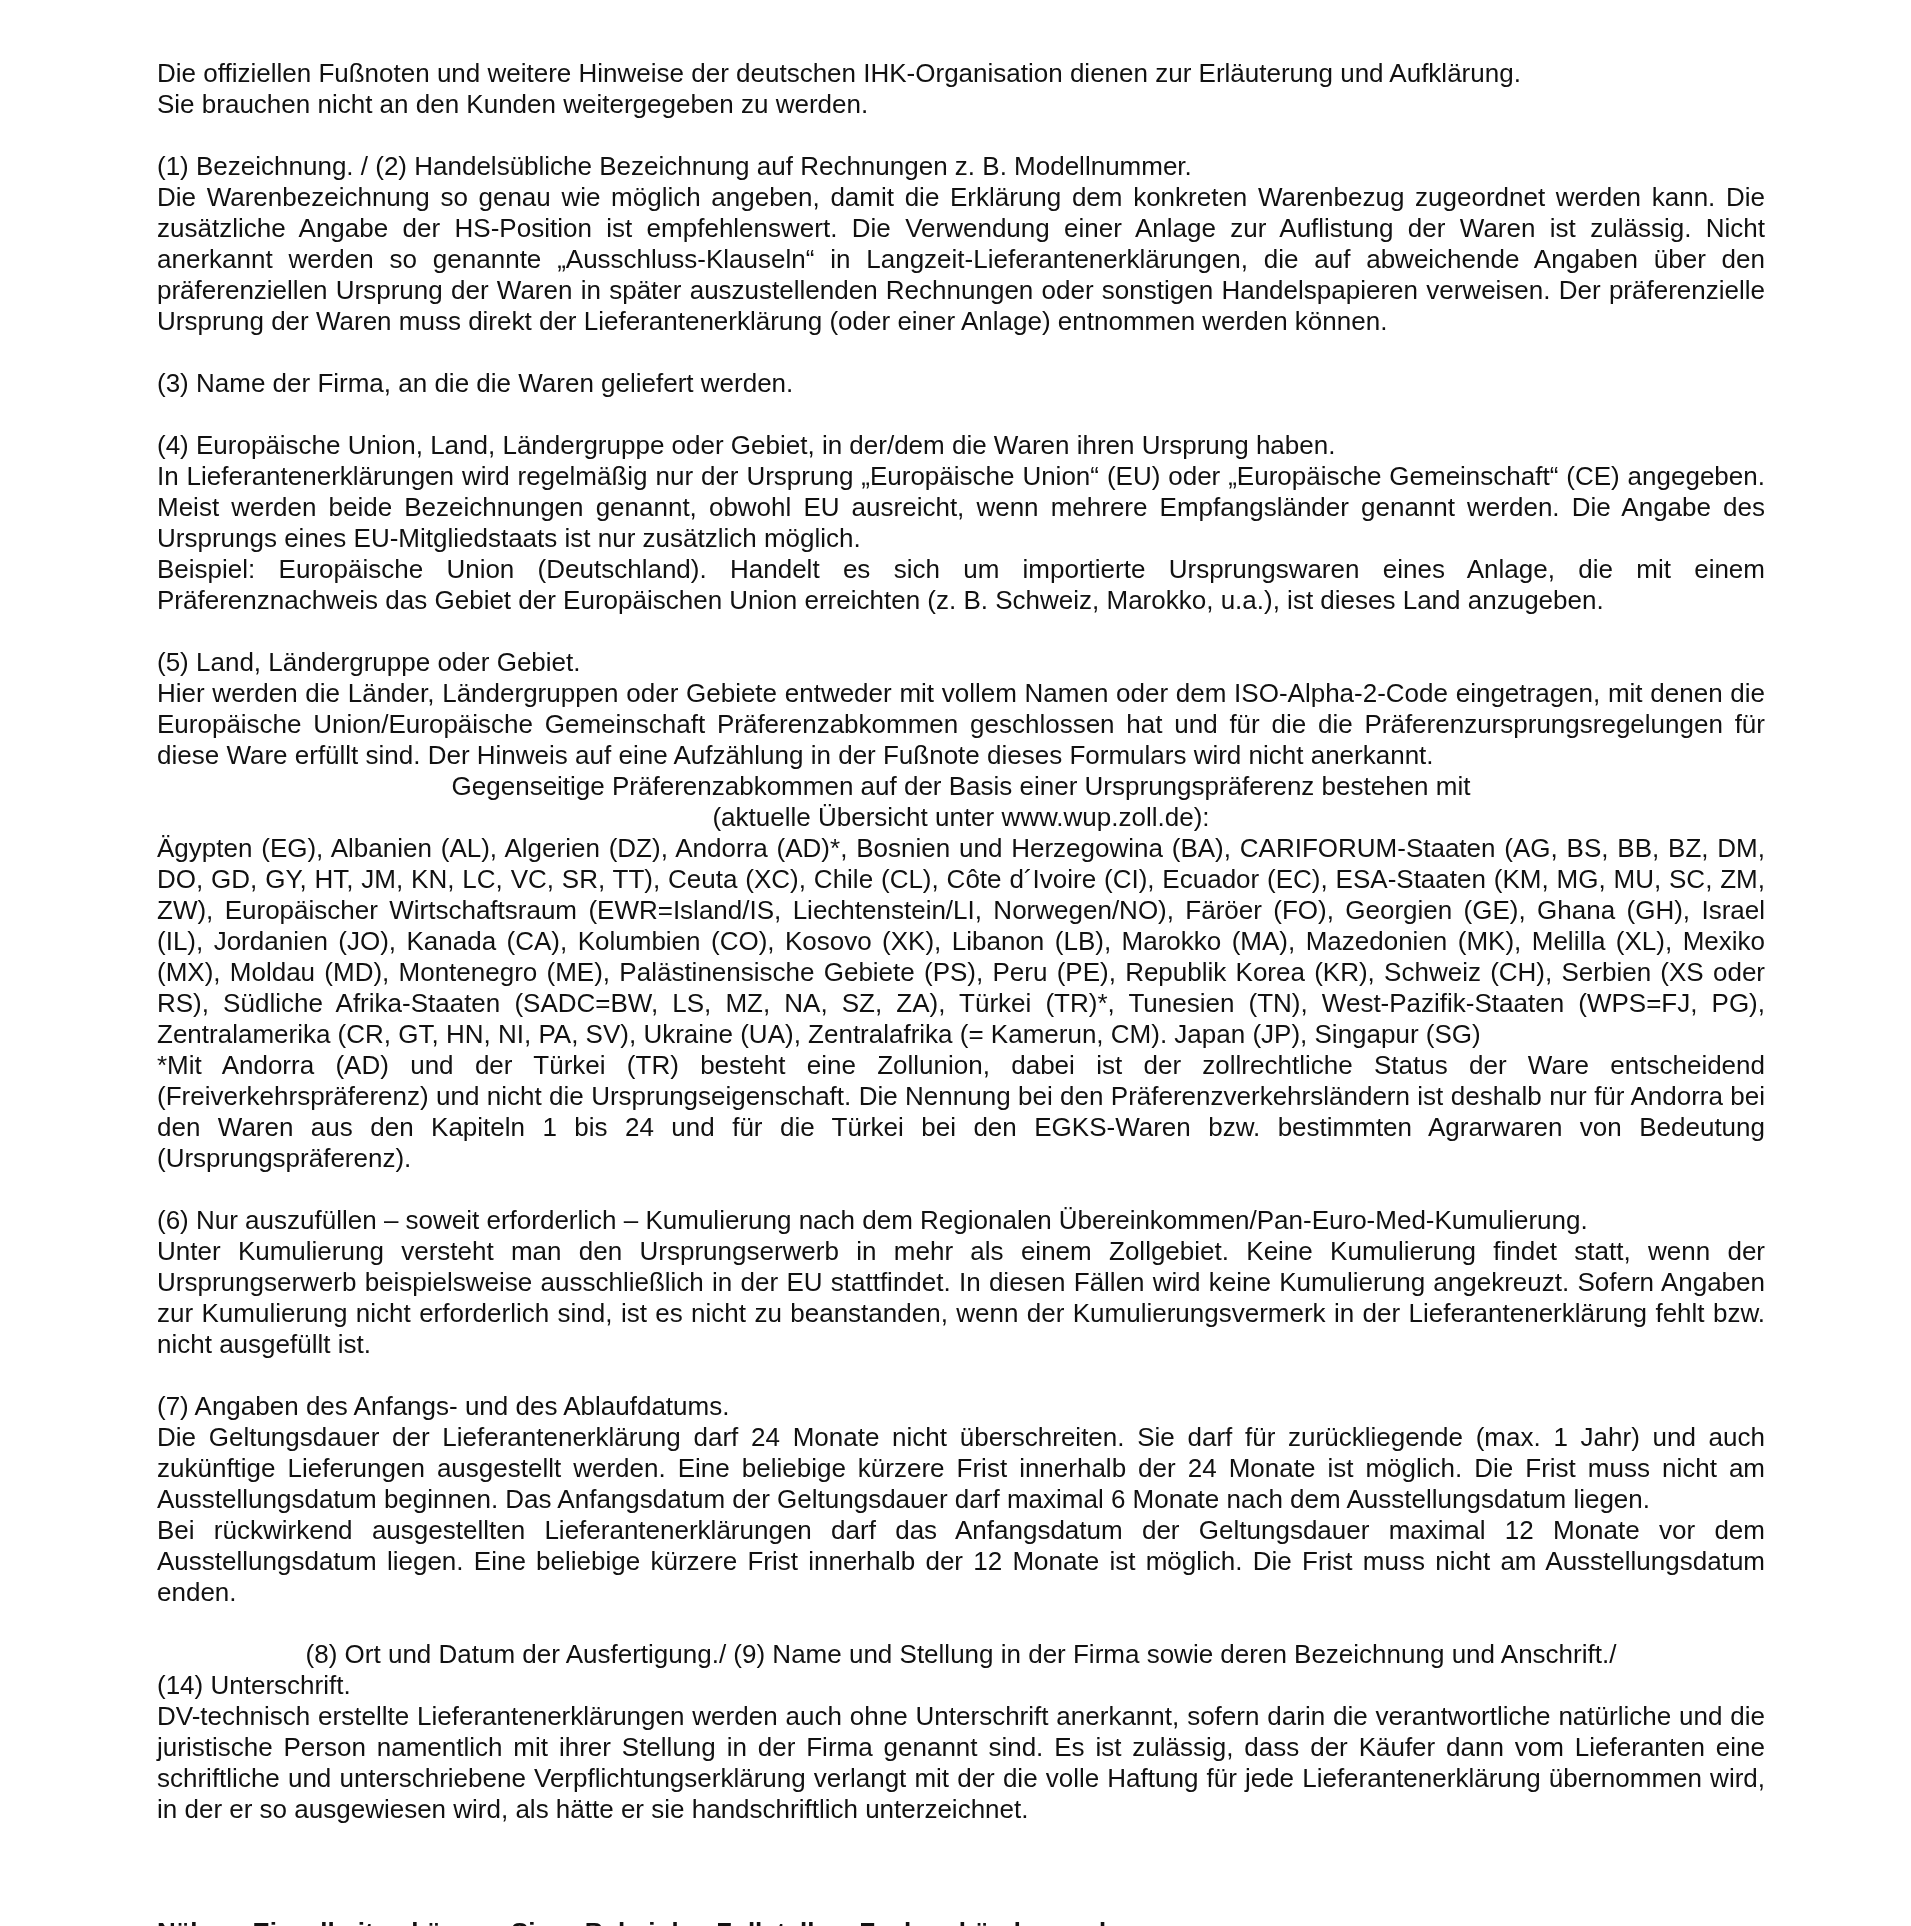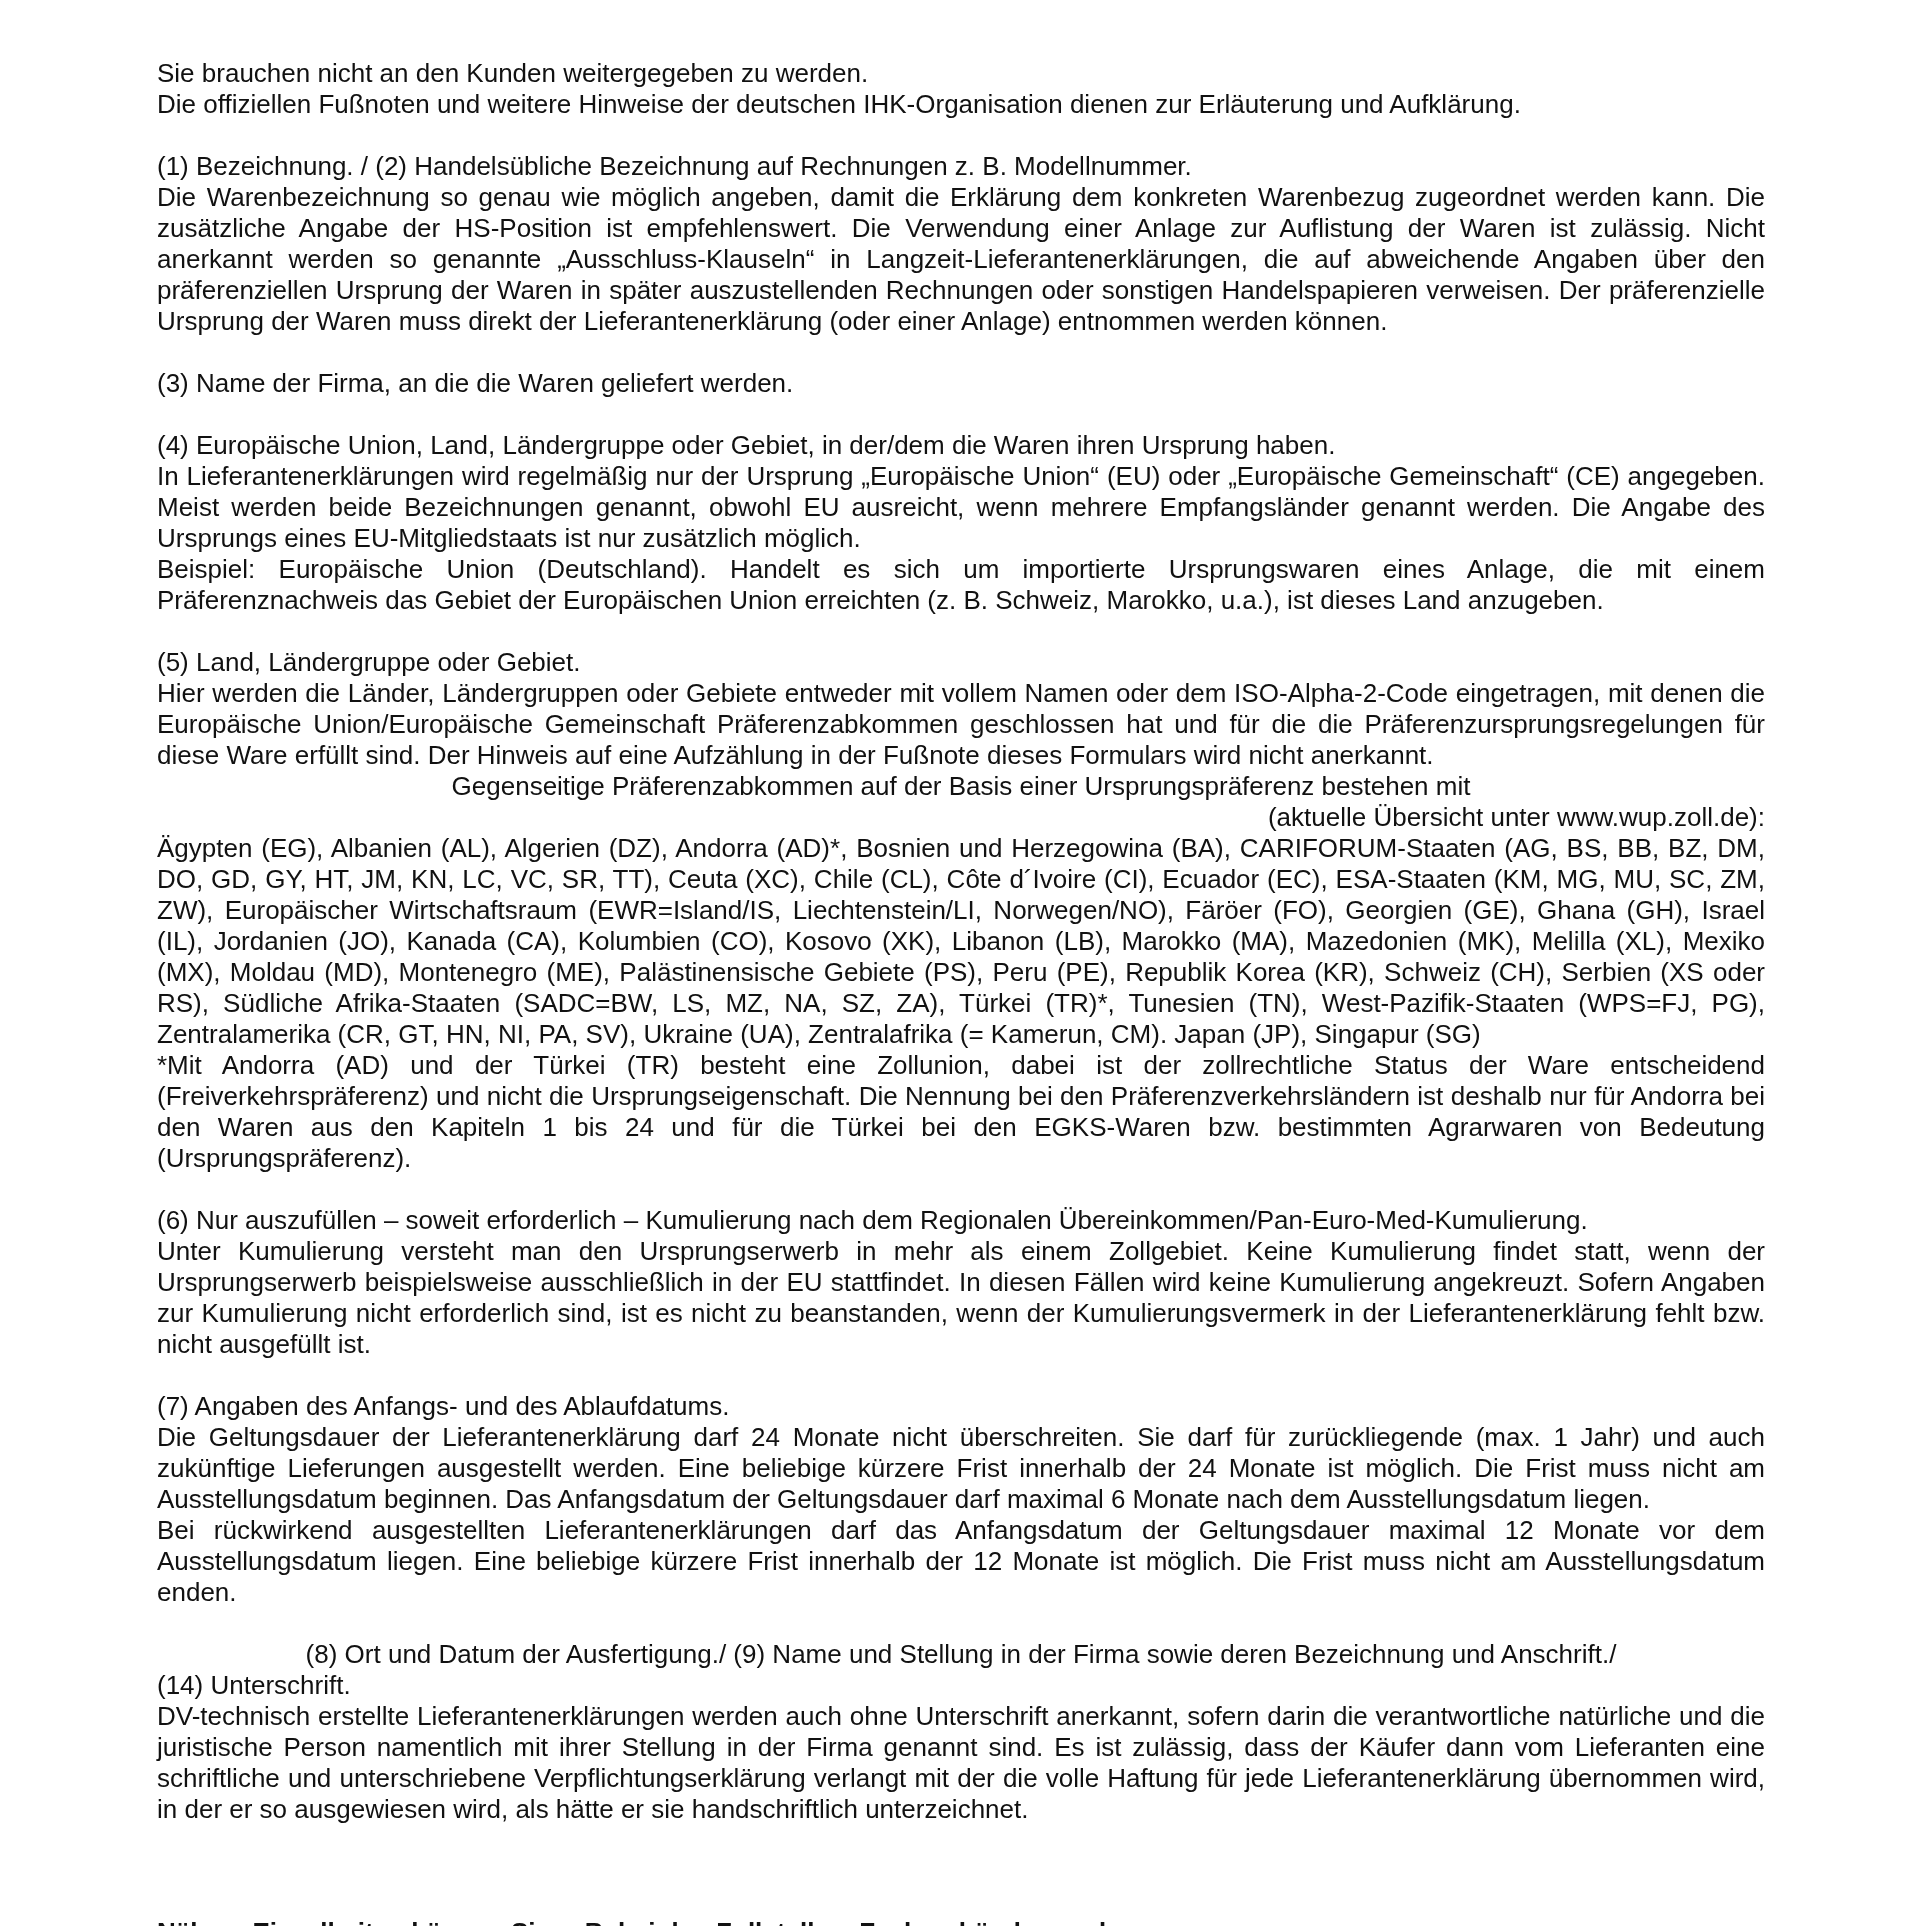--- a/index.html
+++ b/index.html
@@ -13,22 +13,22 @@
   .page p { margin: 0; }
   .gap { height: 31px; }
   .ital { }
   .bold { font-weight: normal; }
   .closing { margin-top: 92px; font-weight: bold; text-align: left; }
 </style>
 </head>
 <body>
 
 <div class="page">
+  <p style="text-align:left">Die offiziellen Fußnoten und weitere Hinweise der deutschen IHK-Organisation dienen zur Erläuterung und Aufklärung.</p>
   <p style="text-align:left">Sie brauchen nicht an den Kunden weitergegeben zu werden.</p>
-  <p style="text-align:left">Die offiziellen Fußnoten und weitere Hinweise der deutschen IHK-Organisation dienen zur Erläuterung und Aufklärung.</p>
   <div class="gap"></div>
 
   <section>
     <p class="ital">(1) Bezeichnung. / (2) Handelsübliche Bezeichnung auf Rechnungen z. B. Modellnummer.</p>
     <p>Die Warenbezeichnung so genau wie möglich angeben, damit die Erklärung dem konkreten Warenbezug zugeordnet werden kann. Die zusätzliche Angabe der HS-Position ist empfehlenswert. Die Verwendung einer Anlage zur Auflistung der Waren ist zulässig. Nicht anerkannt werden so genannte „Ausschluss-Klauseln“ in Langzeit-Lieferantenerklärungen, die auf abweichende Angaben über den präferenziellen Ursprung der Waren in später auszustellenden Rechnungen oder sonstigen Handelspapieren verweisen. Der präferenzielle Ursprung der Waren muss direkt der Lieferantenerklärung (oder einer Anlage) entnommen werden können.</p>
   </section>
   <div class="gap"></div>
 
   <section>
     <p class="ital">(3) Name der Firma, an die die Waren geliefert werden.</p>
@@ -39,21 +39,21 @@
     <p class="ital">(4) Europäische Union, Land, Ländergruppe oder Gebiet, in der/dem die Waren ihren Ursprung haben.</p>
     <p><span>In Lieferantenerklärungen wird regelmäßig nur der Ursprung </span><span class="bold">„Europäische Union“ (EU)</span><span> oder </span><span class="bold">„Europäische Gemeinschaft“ (CE)</span><span> angegeben. Meist werden beide Bezeichnungen genannt, obwohl EU ausreicht, wenn mehrere Empfangsländer genannt werden. Die Angabe des Ursprungs eines EU-Mitgliedstaats ist </span><span class="bold">nur zusätzlich</span><span> möglich.</span></p>
     <p><span class="bold">Beispiel: Europäische Union (Deutschland).</span><span> Handelt es sich um importierte Ursprungswaren eines Anlage, die mit einem Präferenznachweis das Gebiet der Europäischen Union erreichten (z. B. Schweiz, Marokko, u.a.), ist dieses Land anzugeben.</span></p>
   </section>
   <div class="gap"></div>
 
   <section>
     <p class="ital">(5) Land, Ländergruppe oder Gebiet.</p>
     <p>Hier werden die Länder, Ländergruppen oder Gebiete entweder mit vollem Namen oder dem ISO-Alpha-2-Code eingetragen, mit denen die Europäische Union/Europäische Gemeinschaft Präferenzabkommen geschlossen hat und für die die Präferenzursprungsregelungen für diese Ware erfüllt sind. Der Hinweis auf eine Aufzählung in der Fußnote dieses Formulars wird nicht anerkannt.</p>
     <p style="text-align:center">Gegenseitige Präferenzabkommen auf der Basis einer Ursprungspräferenz bestehen mit</p>
-    <p class="bold" style="text-align:right">(aktuelle Übersicht unter www.wup.zoll.de):</p>
+    <p class="bold" style="text-align:center">(aktuelle Übersicht unter www.wup.zoll.de):</p>
     <p>Ägypten (EG), Albanien (AL), Algerien (DZ), Andorra (AD)*, Bosnien und Herzegowina (BA), CARIFORUM-Staaten (AG, BS, BB, BZ, DM, DO, GD, GY, HT, JM, KN, LC, VC, SR, TT), Ceuta (XC), Chile (CL), Côte d´Ivoire (CI), Ecuador (EC), ESA-Staaten (KM, MG, MU, SC, ZM, ZW), Europäischer Wirtschaftsraum (EWR=Island/IS, Liechtenstein/LI, Norwegen/NO), Färöer (FO), Georgien (GE), Ghana (GH), Israel (IL), Jordanien (JO), Kanada (CA), Kolumbien (CO), Kosovo (XK), Libanon (LB), Marokko (MA), Mazedonien (MK), Melilla (XL), Mexiko (MX), Moldau (MD), Montenegro (ME), Palästinensische Gebiete (PS), Peru (PE), Republik Korea (KR), Schweiz (CH), Serbien (XS oder RS), Südliche Afrika-Staaten (SADC=BW, LS, MZ, NA, SZ, ZA), Türkei (TR)*, Tunesien (TN), West-Pazifik-Staaten (WPS=FJ, PG), Zentralamerika (CR, GT, HN, NI, PA, SV), Ukraine (UA), Zentralafrika (= Kamerun, CM). Japan (JP), Singapur (SG)</p>
     <p>*Mit Andorra (AD) und der Türkei (TR) besteht eine Zollunion, dabei ist der zollrechtliche Status der Ware entscheidend (Freiverkehrspräferenz) und nicht die Ursprungseigenschaft. Die Nennung bei den Präferenzverkehrsländern ist deshalb nur für Andorra bei den Waren aus den Kapiteln 1 bis 24 und für die Türkei bei den EGKS-Waren bzw. bestimmten Agrarwaren von Bedeutung (Ursprungspräferenz).</p>
   </section>
   <div class="gap"></div>
 
   <section>
     <p class="ital">(6) Nur auszufüllen – soweit erforderlich – Kumulierung nach dem Regionalen Übereinkommen/Pan-Euro-Med-Kumulierung.</p>
     <p>Unter Kumulierung versteht man den Ursprungserwerb in mehr als einem Zollgebiet. Keine Kumulierung findet statt, wenn der Ursprungserwerb beispielsweise ausschließlich in der EU stattfindet. In diesen Fällen wird keine Kumulierung angekreuzt. Sofern Angaben zur Kumulierung nicht erforderlich sind, ist es nicht zu beanstanden, wenn der Kumulierungsvermerk in der Lieferantenerklärung fehlt bzw. nicht ausgefüllt ist.</p>
   </section>
   <div class="gap"></div>

